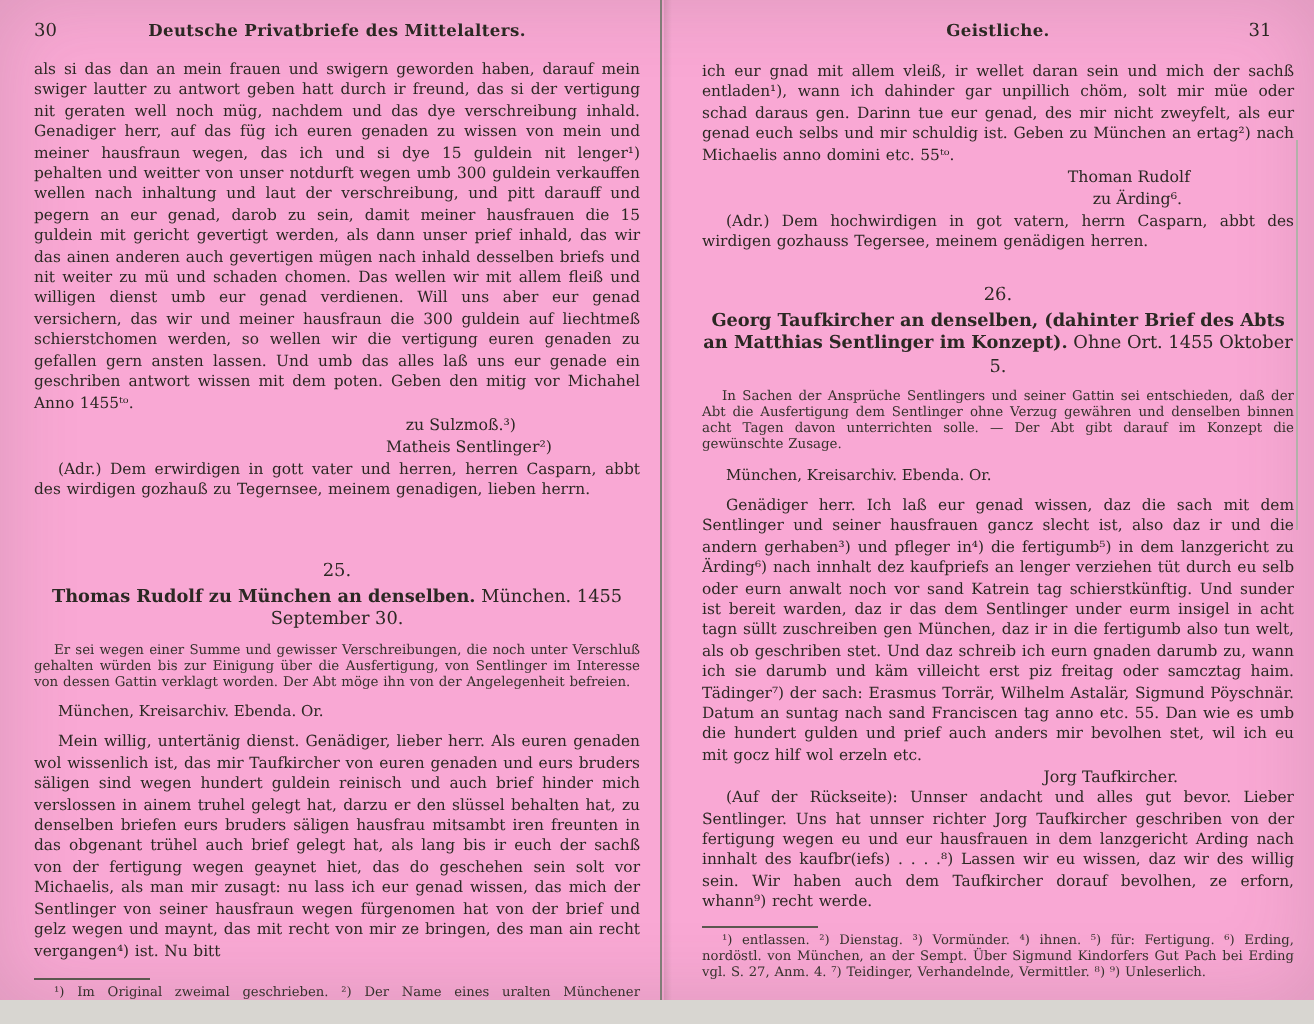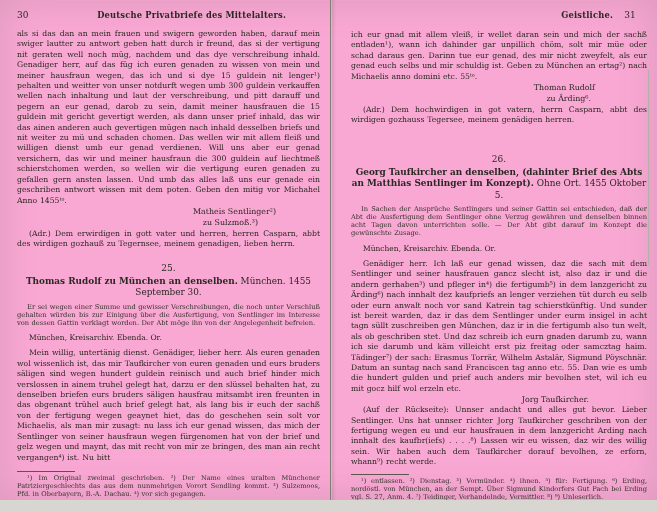--- a/index.html
+++ b/index.html
@@ -5,26 +5,26 @@
   html,body{margin:0;padding:0;background:#d8d6d1;}
   .scan{position:relative;width:657px;height:500px;background:#f9a8d4;
         font-family:"DejaVu Serif",serif;color:#2b2823;overflow:hidden;
         box-shadow:inset 0 0 40px rgba(90,85,75,.18);text-decoration:underline;}
   .page{position:absolute;top:10px;}
   .page-left{left:17px;width:303px;}
   .page-right{left:351px;width:296px;}
   .pghead{display:flex;align-items:baseline;font-size:8.5px;}
   .pghead .num{width:34px;font-size:9px;}
   .pghead .num-r{width:34px;font-size:9px;text-align:center;}
-  .pghead .title{flex:1;text-align:right;font-weight:bold;font-size:8.3px;letter-spacing:.2px;}
+  .pghead .title{flex:1;text-align:center;font-weight:bold;font-size:8.3px;letter-spacing:.2px;}
   .bodytext{font-size:7.7px;line-height:10.4px;text-align:justify;word-spacing:.4px;}
   .first-indent{text-indent:12px;}
   .sig{font-size:7.9px;line-height:10px;text-align:right;margin-top:1px;}
   .addr{margin-top:1px;}
-  .secnum{text-align:center;font-size:9px;margin-top:13px;}
+  .secnum{text-align:center;font-size:9px;margin-top:30px;}
   .sechead{text-align:center;font-size:8.9px;line-height:11.5px;margin-top:3px;}
   .frak{font-weight:bold;}
   .regest{font-size:6.7px;line-height:7.9px;text-align:justify;margin-top:5px;
           color:#35322c;text-indent:10px;word-spacing:.3px;}
   .archive{font-size:7.5px;margin-top:6px;text-indent:12px;}
   .footblock{margin-top:8px;}
   .footrule{width:58px;border-top:1px solid #5b574f;margin:0 0 3px 0;}
   .footnotes{font-size:6.6px;line-height:7.9px;text-align:justify;text-indent:10px;
              color:#35322c;word-spacing:.3px;}
   .gutter{position:absolute;left:330px;top:0;width:1px;height:512px;background:#807d77;}
@@ -39,22 +39,22 @@
 
   <div class="page page-left">
     <div class="pghead">
       <span class="num">30</span>
       <span class="title">Deutsche Privatbriefe des Mittelalters.</span>
       <span class="num"></span>
     </div>
 
     <div class="bodytext" style="margin-top:9px">als si das dan an mein frauen und swigern geworden haben, darauf mein swiger lautter zu antwort geben hatt durch ir freund, das si der vertigung nit geraten well noch müg, nachdem und das dye verschreibung inhald. Genadiger herr, auf das füg ich euren genaden zu wissen von mein und meiner hausfraun wegen, das ich und si dye 15 guldein nit lenger¹) pehalten und weitter von unser notdurft wegen umb 300 guldein verkauffen wellen nach inhaltung und laut der verschreibung, und pitt darauff und pegern an eur genad, darob zu sein, damit meiner hausfrauen die 15 guldein mit gericht gevertigt werden, als dann unser prief inhald, das wir das ainen anderen auch gevertigen mügen nach inhald desselben briefs und nit weiter zu mü und schaden chomen. Das wellen wir mit allem fleiß und willigen dienst umb eur genad verdienen. Will uns aber eur genad versichern, das wir und meiner hausfraun die 300 guldein auf liechtmeß schierstchomen werden, so wellen wir die vertigung euren genaden zu gefallen gern ansten lassen. Und umb das alles laß uns eur genade ein geschriben antwort wissen mit dem poten. Geben den mitig vor Michahel Anno 1455ᵗᵒ.</div>
 
+    <div class="sig" style="padding-right:62px">zu Sulzmoß.³)</div>
     <div class="sig" style="padding-right:44px">Matheis Sentlinger²)</div>
-    <div class="sig" style="padding-right:62px">zu Sulzmoß.³)</div>
 
     <div class="bodytext first-indent addr">(Adr.) Dem erwirdigen in gott vater und herren, herren Casparn, abbt des wirdigen gozhauß zu Tegernsee, meinem genadigen, lieben herrn.</div>
 
     <div class="secnum">25.</div>
 
     <div class="sechead">
       <span class="frak">Thomas Rudolf zu München an denselben.</span>
       <span>München. 1455 September 30.</span>
     </div>
 
@@ -77,21 +77,21 @@
       <span class="num-r">31</span>
     </div>
 
     <div class="bodytext" style="margin-top:10px">ich eur gnad mit allem vleiß, ir wellet daran sein und mich der sachß entladen¹), wann ich dahinder gar unpillich chöm, solt mir müe oder schad daraus gen. Darinn tue eur genad, des mir nicht zweyfelt, als eur genad euch selbs und mir schuldig ist. Geben zu München an ertag²) nach Michaelis anno domini etc. 55ᵗᵒ.</div>
 
     <div class="sig" style="padding-right:52px">Thoman Rudolf</div>
     <div class="sig" style="padding-right:56px">zu Ärding⁶.</div>
 
     <div class="bodytext first-indent addr">(Adr.) Dem hochwirdigen in got vatern, herrn Casparn, abbt des wirdigen gozhauss Tegersee, meinem genädigen herren.</div>
 
-    <div class="secnum" style="margin-top:28px">26.</div>
+    <div class="secnum" style="margin-top:16px">26.</div>
 
     <div class="sechead">
       <span class="frak">Georg Taufkircher an denselben, (dahinter Brief des Abts an Matthias Sentlinger im Konzept).</span>
       <span>Ohne Ort. 1455 Oktober 5.</span>
     </div>
 
     <div class="regest">In Sachen der Ansprüche Sentlingers und seiner Gattin sei entschieden, daß der Abt die Ausfertigung dem Sentlinger ohne Verzug gewähren und denselben binnen acht Tagen davon unterrichten solle. — Der Abt gibt darauf im Konzept die gewünschte Zusage.</div>
 
     <div class="archive">München, Kreisarchiv. Ebenda. Or.</div>
 

